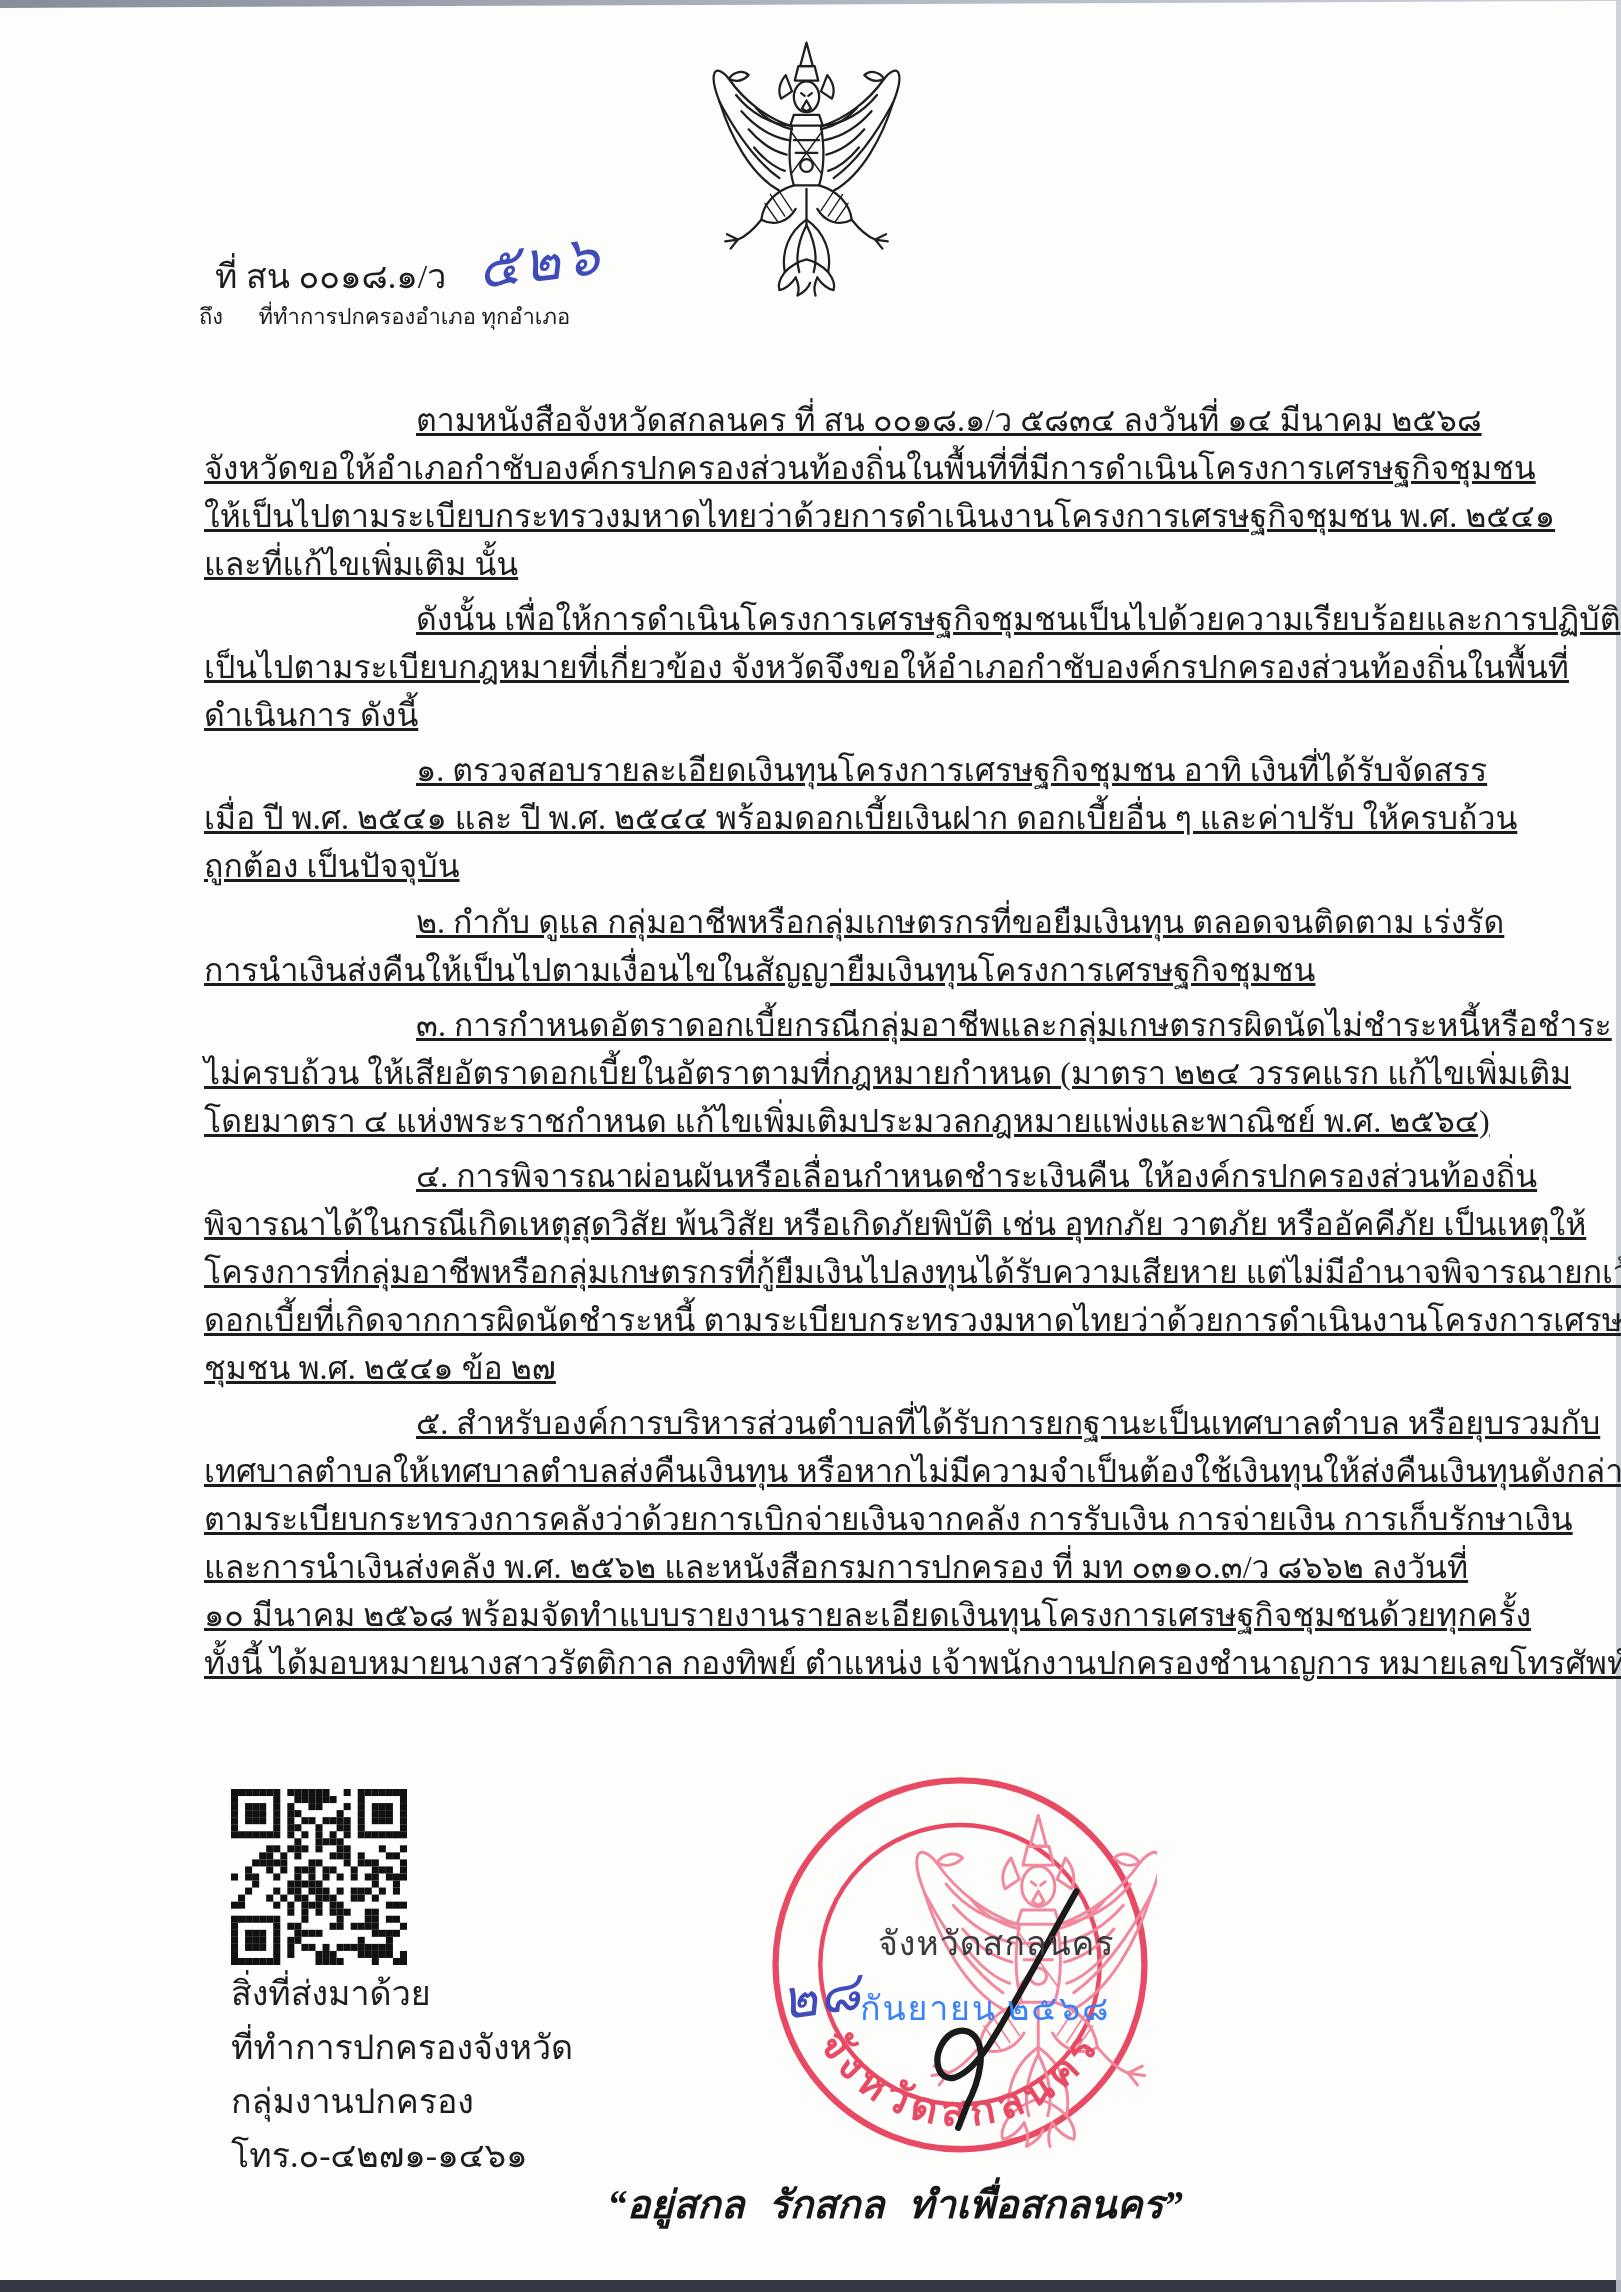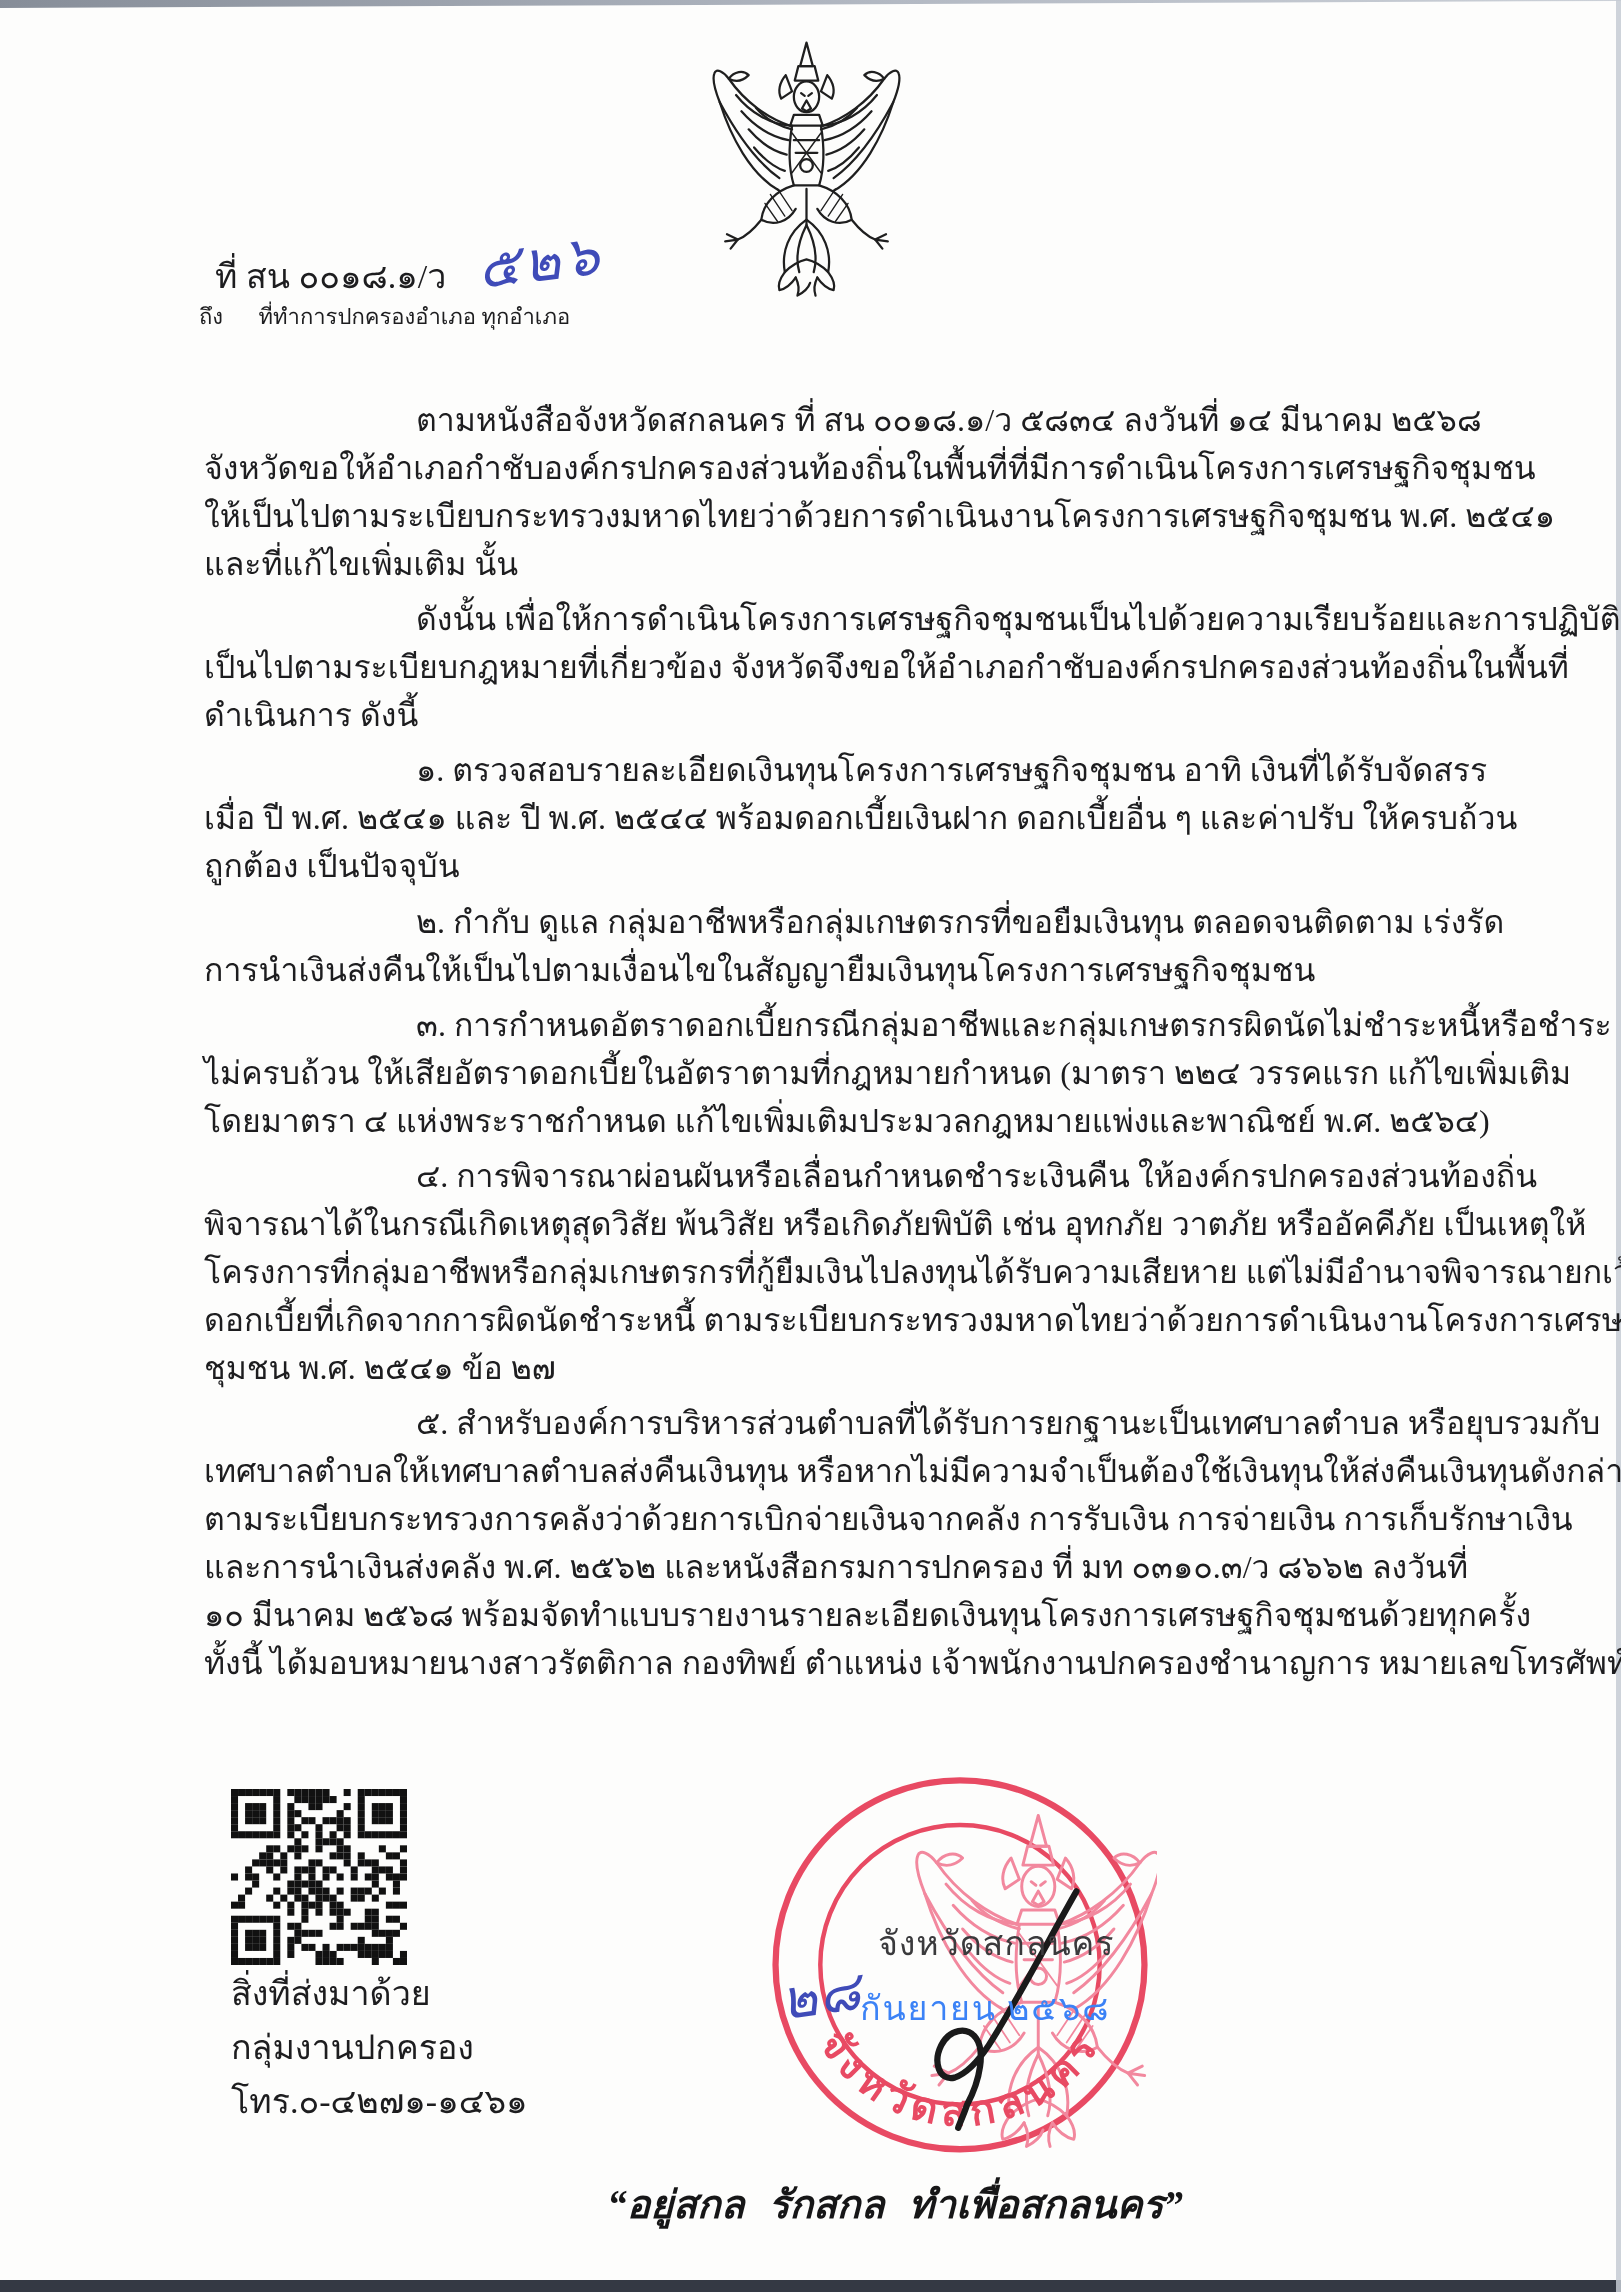--- a/index.html
+++ b/index.html
@@ -17,21 +17,21 @@
   .scan-right{left:1616px;top:0;width:5.4px;height:2293px;background:#c6cbd3;opacity:.85;}
   
   .docnum{left:215px;top:224px;font-size:34px;white-space:nowrap;}
   .docnum .hand{display:inline-block;color:var(--handblue,#3f4bb8);
     font-size:56px;font-style:italic;transform:rotate(-7deg) translateY(-7.2px);
     margin-left:23px;letter-spacing:3.6px;}
   .toline{left:199px;top:299px;font-size:22px;white-space:nowrap;}
   .toline .to-val{margin-left:30px;}
   .emblem{left:697px;top:39px;width:219px;height:262px;color:#1f1f1f;}
   
-  .body-block{left:204px;top:396px;width:1397px;}
+  .body-block{left:204px;top:396px;width:1397px;text-decoration:underline;}
   .para + .para{margin-top:7.2px;}
   .bline{height:48px;line-height:48px;font-size:32px;white-space:nowrap;}
   .bline.first{padding-left:212px;}
   
   .qr{left:231px;top:1789px;width:176px;height:176px;}
   .attach{left:231px;top:1967px;font-size:34px;line-height:54px;white-space:nowrap;}
   
   .stamp{left:763px;top:1766px;width:394px;height:394px;}
   .stamp svg{position:absolute;left:0;top:0;}
   .stamp .province{position:absolute;left:115px;top:150px;font-size:34px;color:#3a3a3c;
@@ -461,20 +461,21 @@
       <rect x="14" y="24" width="1" height="1"></rect>
       <rect x="15" y="24" width="1" height="1"></rect>
       <rect x="20" y="24" width="1" height="1"></rect>
       <rect x="23" y="24" width="1" height="1"></rect>
       <rect x="24" y="24" width="1" height="1"></rect>
     </g>
   </svg>
 
 <div class="abs attach">
     <div>สิ่งที่ส่งมาด้วย</div>
+    <div>ที่ทำการปกครองจังหวัด</div>
     <div>กลุ่มงานปกครอง</div>
     <div>โทร.๐-๔๒๗๑-๑๔๖๑</div>
   </div>
 
 <div class="abs stamp">
   <svg width="394" height="394" viewBox="0 0 440 440">
     <circle cx="220" cy="222" r="206" fill="none" stroke="var(--stampred,#e84a63)" stroke-width="7"></circle>
     <circle cx="220" cy="222" r="156" fill="none" stroke="var(--stampred,#e84a63)" stroke-width="5"></circle>
     <g style="color:var(--stamppink,#f2889e)">
       <use href="#garuda" transform="translate(116,50) scale(0.87)"></use>

